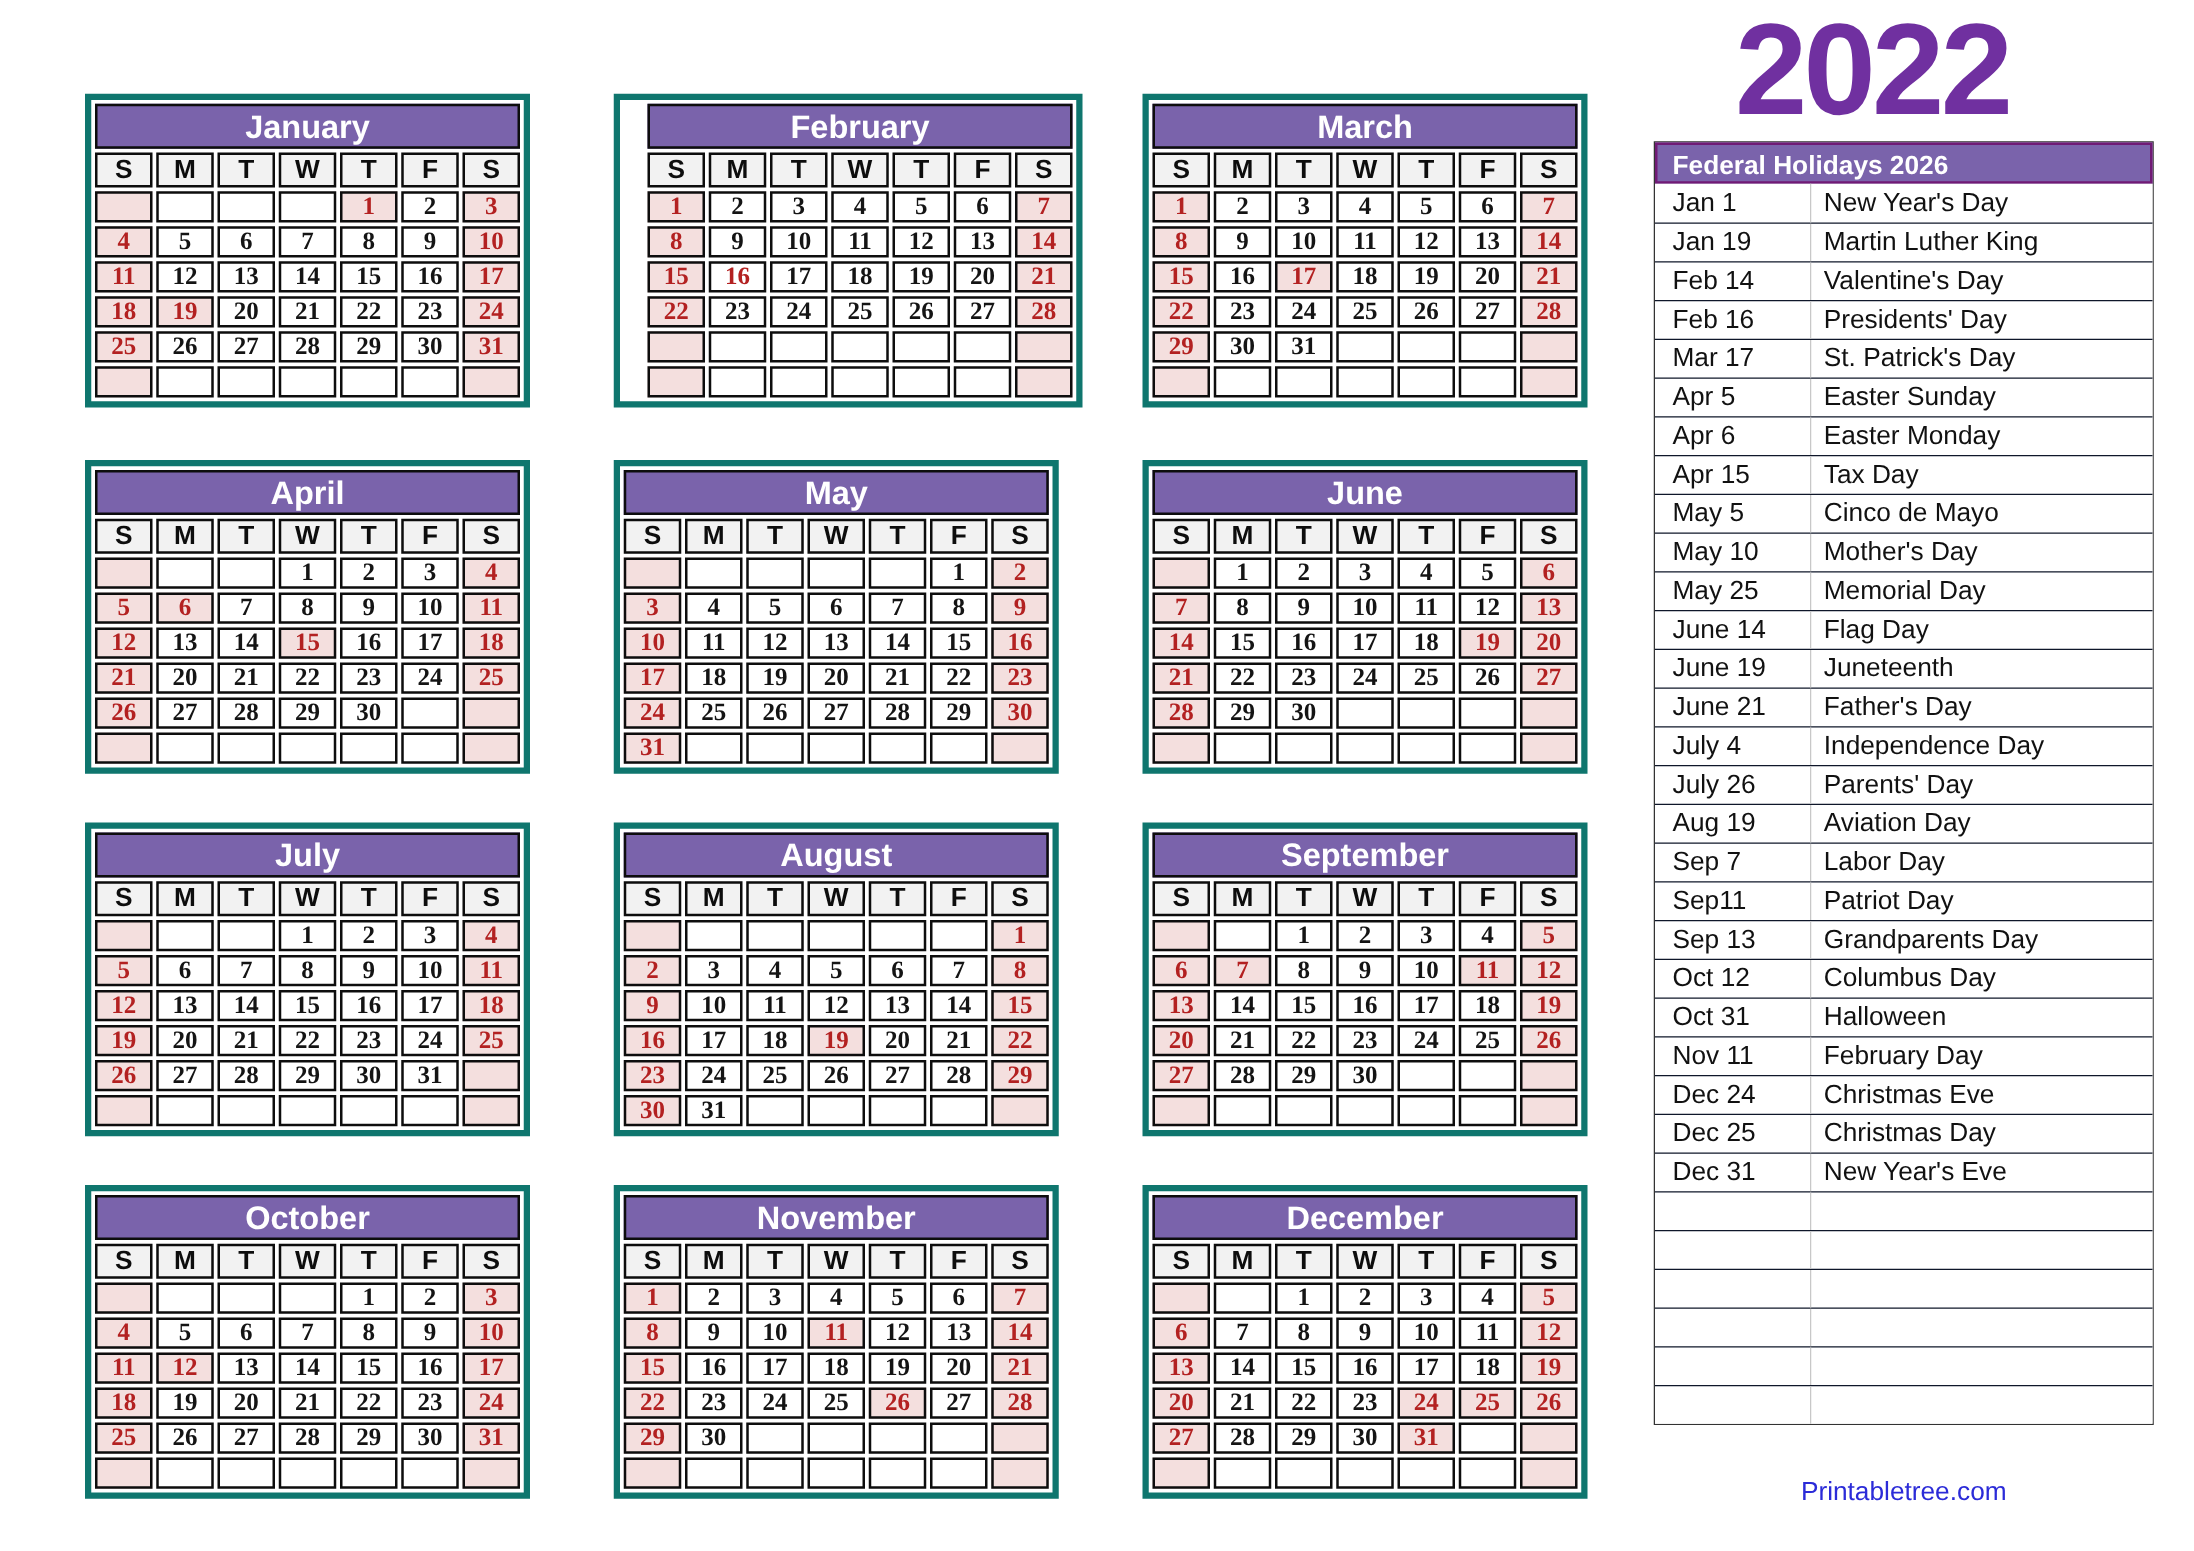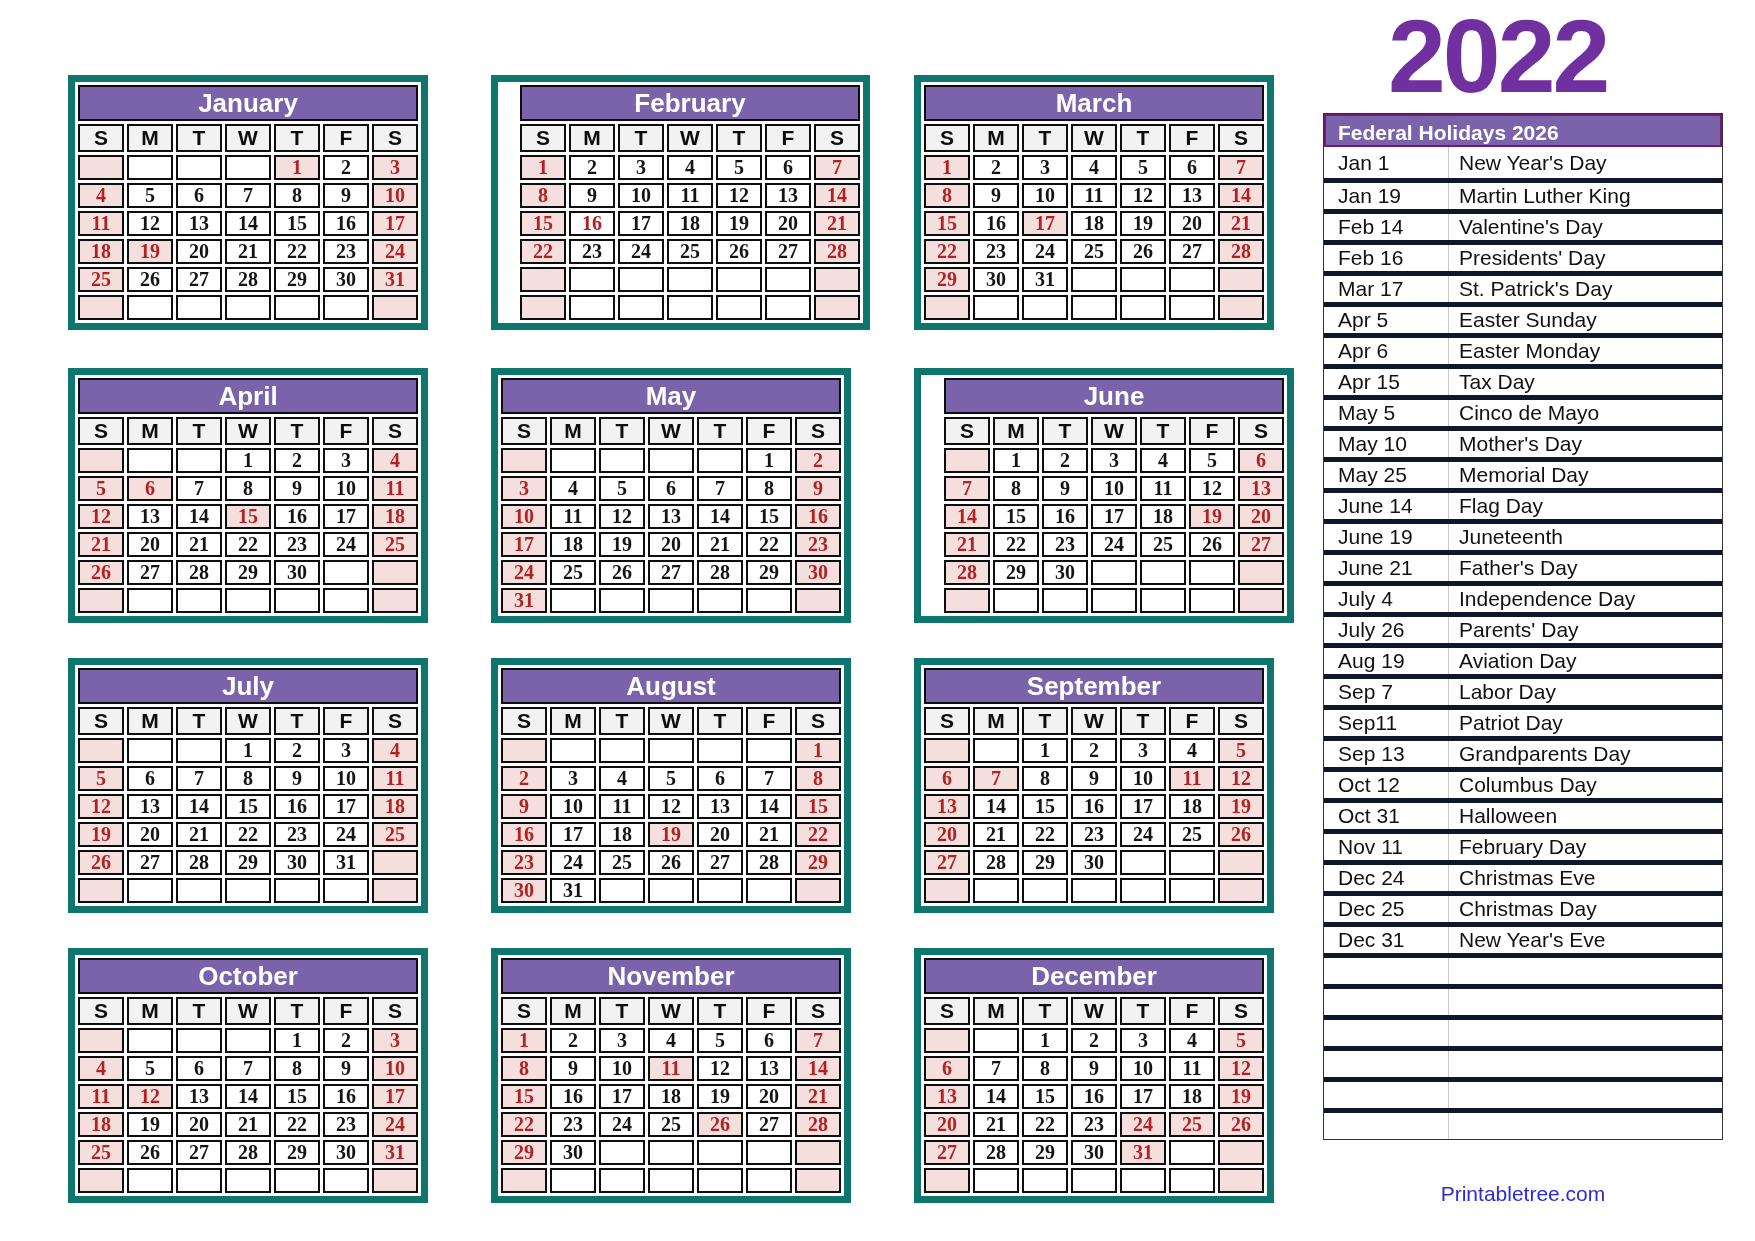--- a/index.html
+++ b/index.html
@@ -6,38 +6,38 @@
   body{width:1755px;height:1241px;position:relative;overflow:hidden;
        font-family:"Liberation Sans",sans-serif;}
 
   
   .year{position:absolute;left:1388px;top:2px;width:330px;height:110px;
         font-family:"Liberation Sans",sans-serif;font-weight:bold;font-size:104px;
         letter-spacing:-3px;color:var(--purple,#7030A0);line-height:108px;}
 
   
   table.month{position:absolute;border-collapse:separate;border-spacing:3px;
-              border:7px solid #0f766e;background:#fff;}
+              border:5px solid #0f766e;background:#fff;}
   table.month td{border:2px solid #0d0d0d;text-align:center;padding:0;}
   td.mtitle{background:var(--bar,#7A63AB);color:#fff;font-weight:bold;
             font-size:26px;height:32px;font-family:"Liberation Sans",sans-serif;}
   td.dow{background:#F2F2F2;font-weight:bold;font-size:21px;width:42px;height:21px;
          color:#0d0d0d;font-family:"Liberation Sans",sans-serif;}
   td.day{width:42px;height:21px;background:#fff;color:#141414;
          font-family:"Liberation Serif",serif;font-weight:bold;font-size:20px;line-height:21px;}
   td.day.wk,td.day.hl{background:var(--pink,#F4DFDE);}
   td.day.red{color:var(--red,#B32121);}
 
   
   .holidays{position:absolute;left:1323px;top:113px;width:400px;
             border:1px solid #333;box-sizing:border-box;}
   .hheader{background:var(--bar,#7A63AB);color:#fff;font-weight:bold;font-size:21px;
            height:33px;line-height:33px;padding-left:12px;border:2px solid #701a75;
            box-sizing:border-box;}
-  .hrow{display:flex;height:31px;border-top:5px solid #0f172a;box-sizing:border-box;
+  .hrow{display:flex;height:31px;border-top:1px solid #0f172a;box-sizing:border-box;
         align-items:center;font-size:21px;color:#111;background:#fff;}
   .hrow:first-of-type{border-top:none;}
   .hdate{width:124px;padding-left:14px;box-sizing:border-box;flex:none;}
   .hname{flex:1;border-left:1px solid #c8c8c8;padding-left:10px;height:100%;
          display:flex;align-items:center;}
 
   
   .plink{position:absolute;left:1323px;top:1182px;width:400px;text-align:center;
          font-size:21px;color:#2B2BD8;cursor:pointer;}
 </style>
@@ -390,21 +390,21 @@
           <td class="day wk red">31</td>
           <td class="day"></td>
           <td class="day"></td>
           <td class="day"></td>
           <td class="day"></td>
           <td class="day"></td>
           <td class="day wk"></td>
         </tr>
       </tbody>
     </table>
-    <table class="month" style="left: 914px; top: 368px; padding-left: 20px;">
+    <table class="month" style="left: 914px; top: 368px;">
       <tbody>
         <tr>
           <td colspan="7" class="mtitle">June</td>
         </tr>
         <tr>
           <td class="dow">S</td>
           <td class="dow">M</td>
           <td class="dow">T</td>
           <td class="dow">W</td>
           <td class="dow">T</td>

